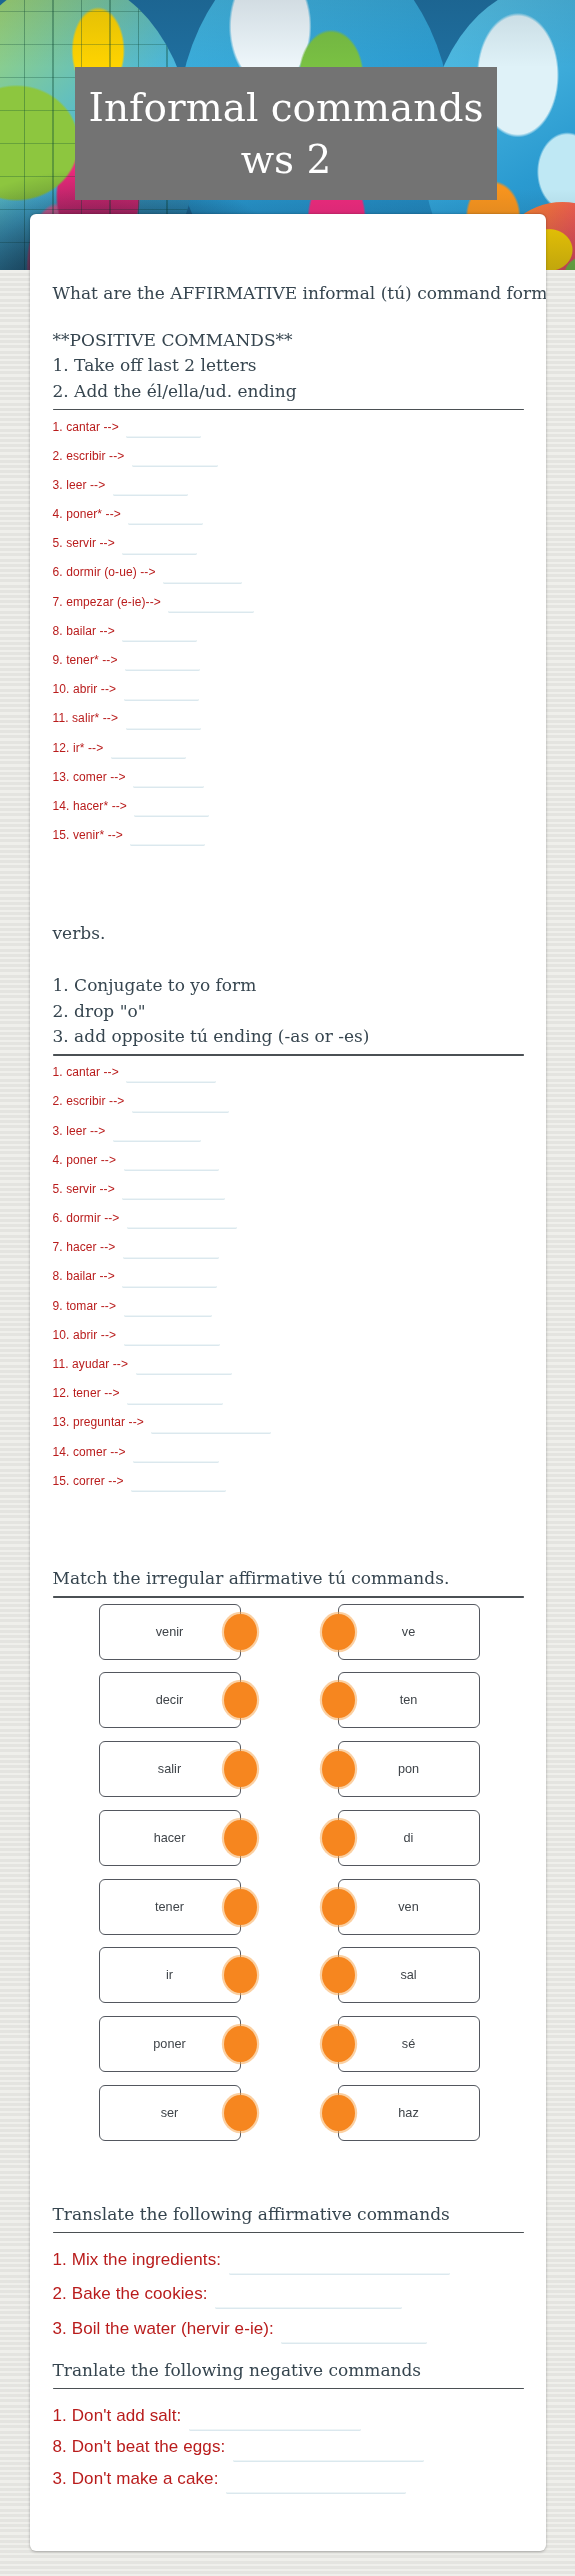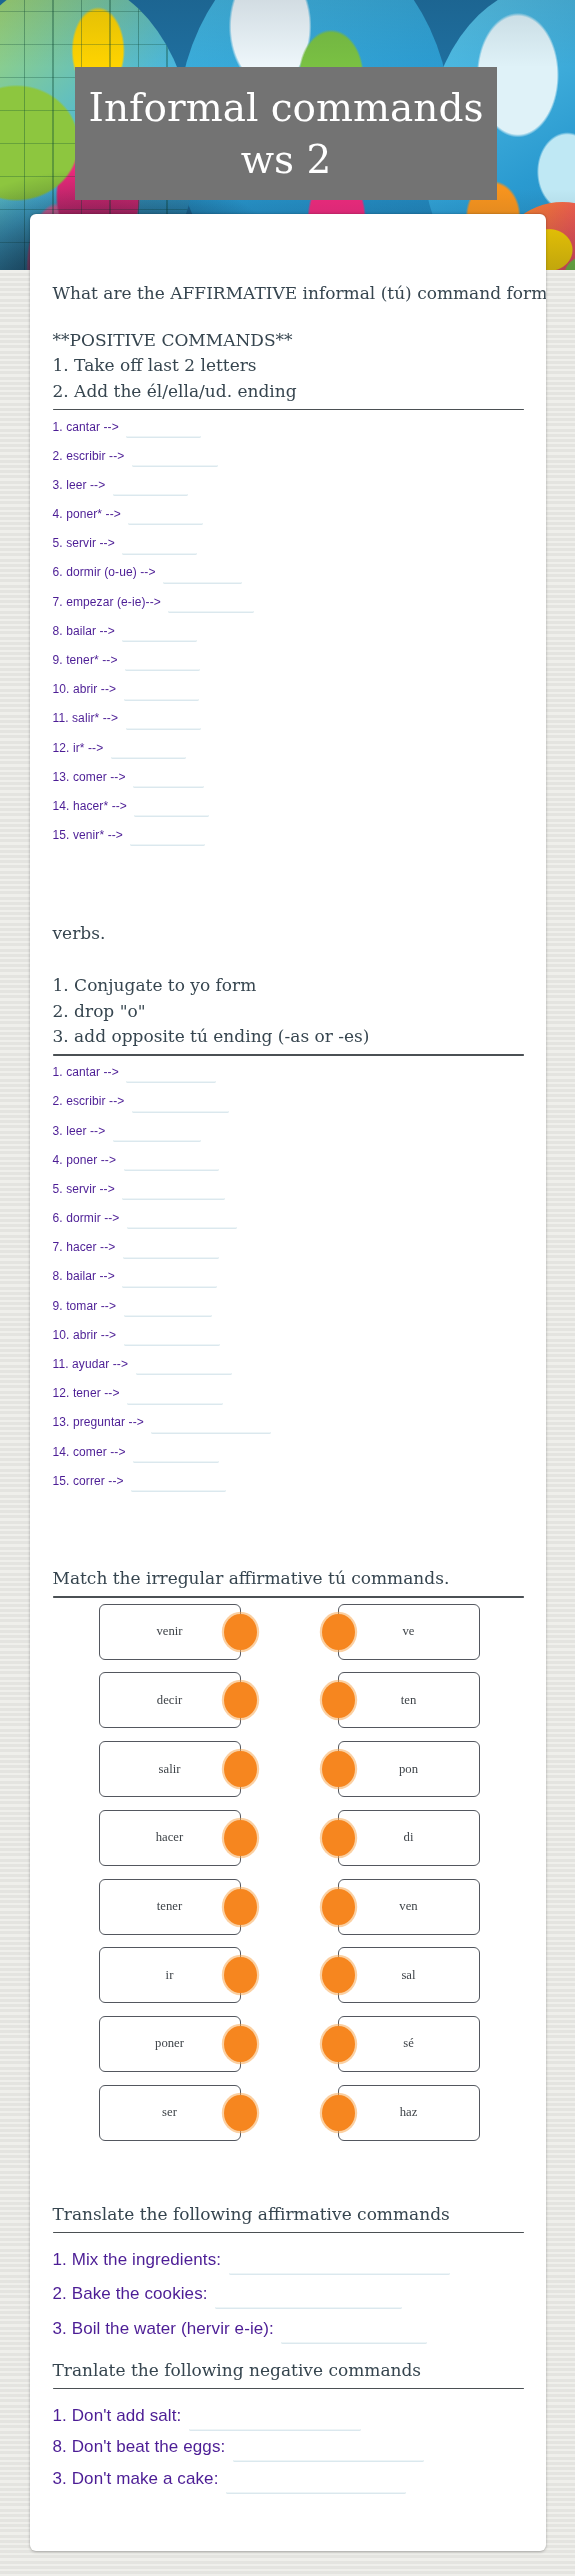--- a/index.html
+++ b/index.html
@@ -62,31 +62,31 @@
   .card{position:absolute;left:30px;top:214px;width:516px;height:2337px;background:#ffffff;
     border-radius:6px;box-shadow:0 0.7px 3px rgba(0,0,0,.25),0 0 0 0.7px rgba(0,0,0,.03);
     padding:0 22.5px;box-sizing:border-box;overflow:hidden;}
   .prompt{font-family:"DejaVu Serif",serif;color:#36454f;font-size:17px;line-height:25.5px;}
   .pline{white-space:nowrap;}
   .gap{margin-top:21px;}
   .gap2{margin-top:27px;}
   .divider{height:1.5px;background:#4b5054;margin-top:4.5px;border-radius:0.7px;}
   .items{margin-top:7.5px;}
   .item-row{height:19.5px;line-height:19.5px;margin-bottom:9.7px;white-space:nowrap;}
-  .item-label{font-size:12px;color:#4c1d95;letter-spacing:0.1px;}
+  .item-label{font-size:12px;color:#b91c1c;letter-spacing:0.1px;}
   .blank{display:inline-block;height:12px;margin-left:7.5px;vertical-align:middle;
     border-bottom:1.5px solid #a4c6d3;border-radius:1.5px;transform:translateY(3.7px);}
   .t-items{margin-top:16.5px;}
   .t-items .item-row{height:19.5px;margin-bottom:15px;}
   .t-items .item-label{font-size:17px;}
   .t-items .blank{transform:translateY(6.7px);}
   .t-items2 .item-row{margin-bottom:12px;}
   
   .match-grid{margin-top:6px;}
-  .match-row{display:flex;height:56px;margin-bottom:12.7px;font-family:Liberation Serif, serif;}
+  .match-row{display:flex;height:56px;margin-bottom:12.7px;}
   .mbox{position:relative;width:142px;height:56px;border:1.1px solid #53575f;border-radius:6px;
     background:#fff;display:flex;align-items:center;justify-content:center;box-sizing:border-box;}
   .mbox span.mlabel{font-size:12.7px;color:#3f4449;}
   .mleft{margin-left:46px;}
   .mright{margin-left:97px;}
   .dot{position:absolute;top:50%;width:33px;height:36px;border-radius:50%;background:#f6861f;
     box-shadow:0 0 0 2.2px rgba(247,170,85,.55);}
   .dot-r{right:-17px;transform:translateY(-50%);}
   .dot-l{left:-17px;transform:translateY(-50%);}
   

